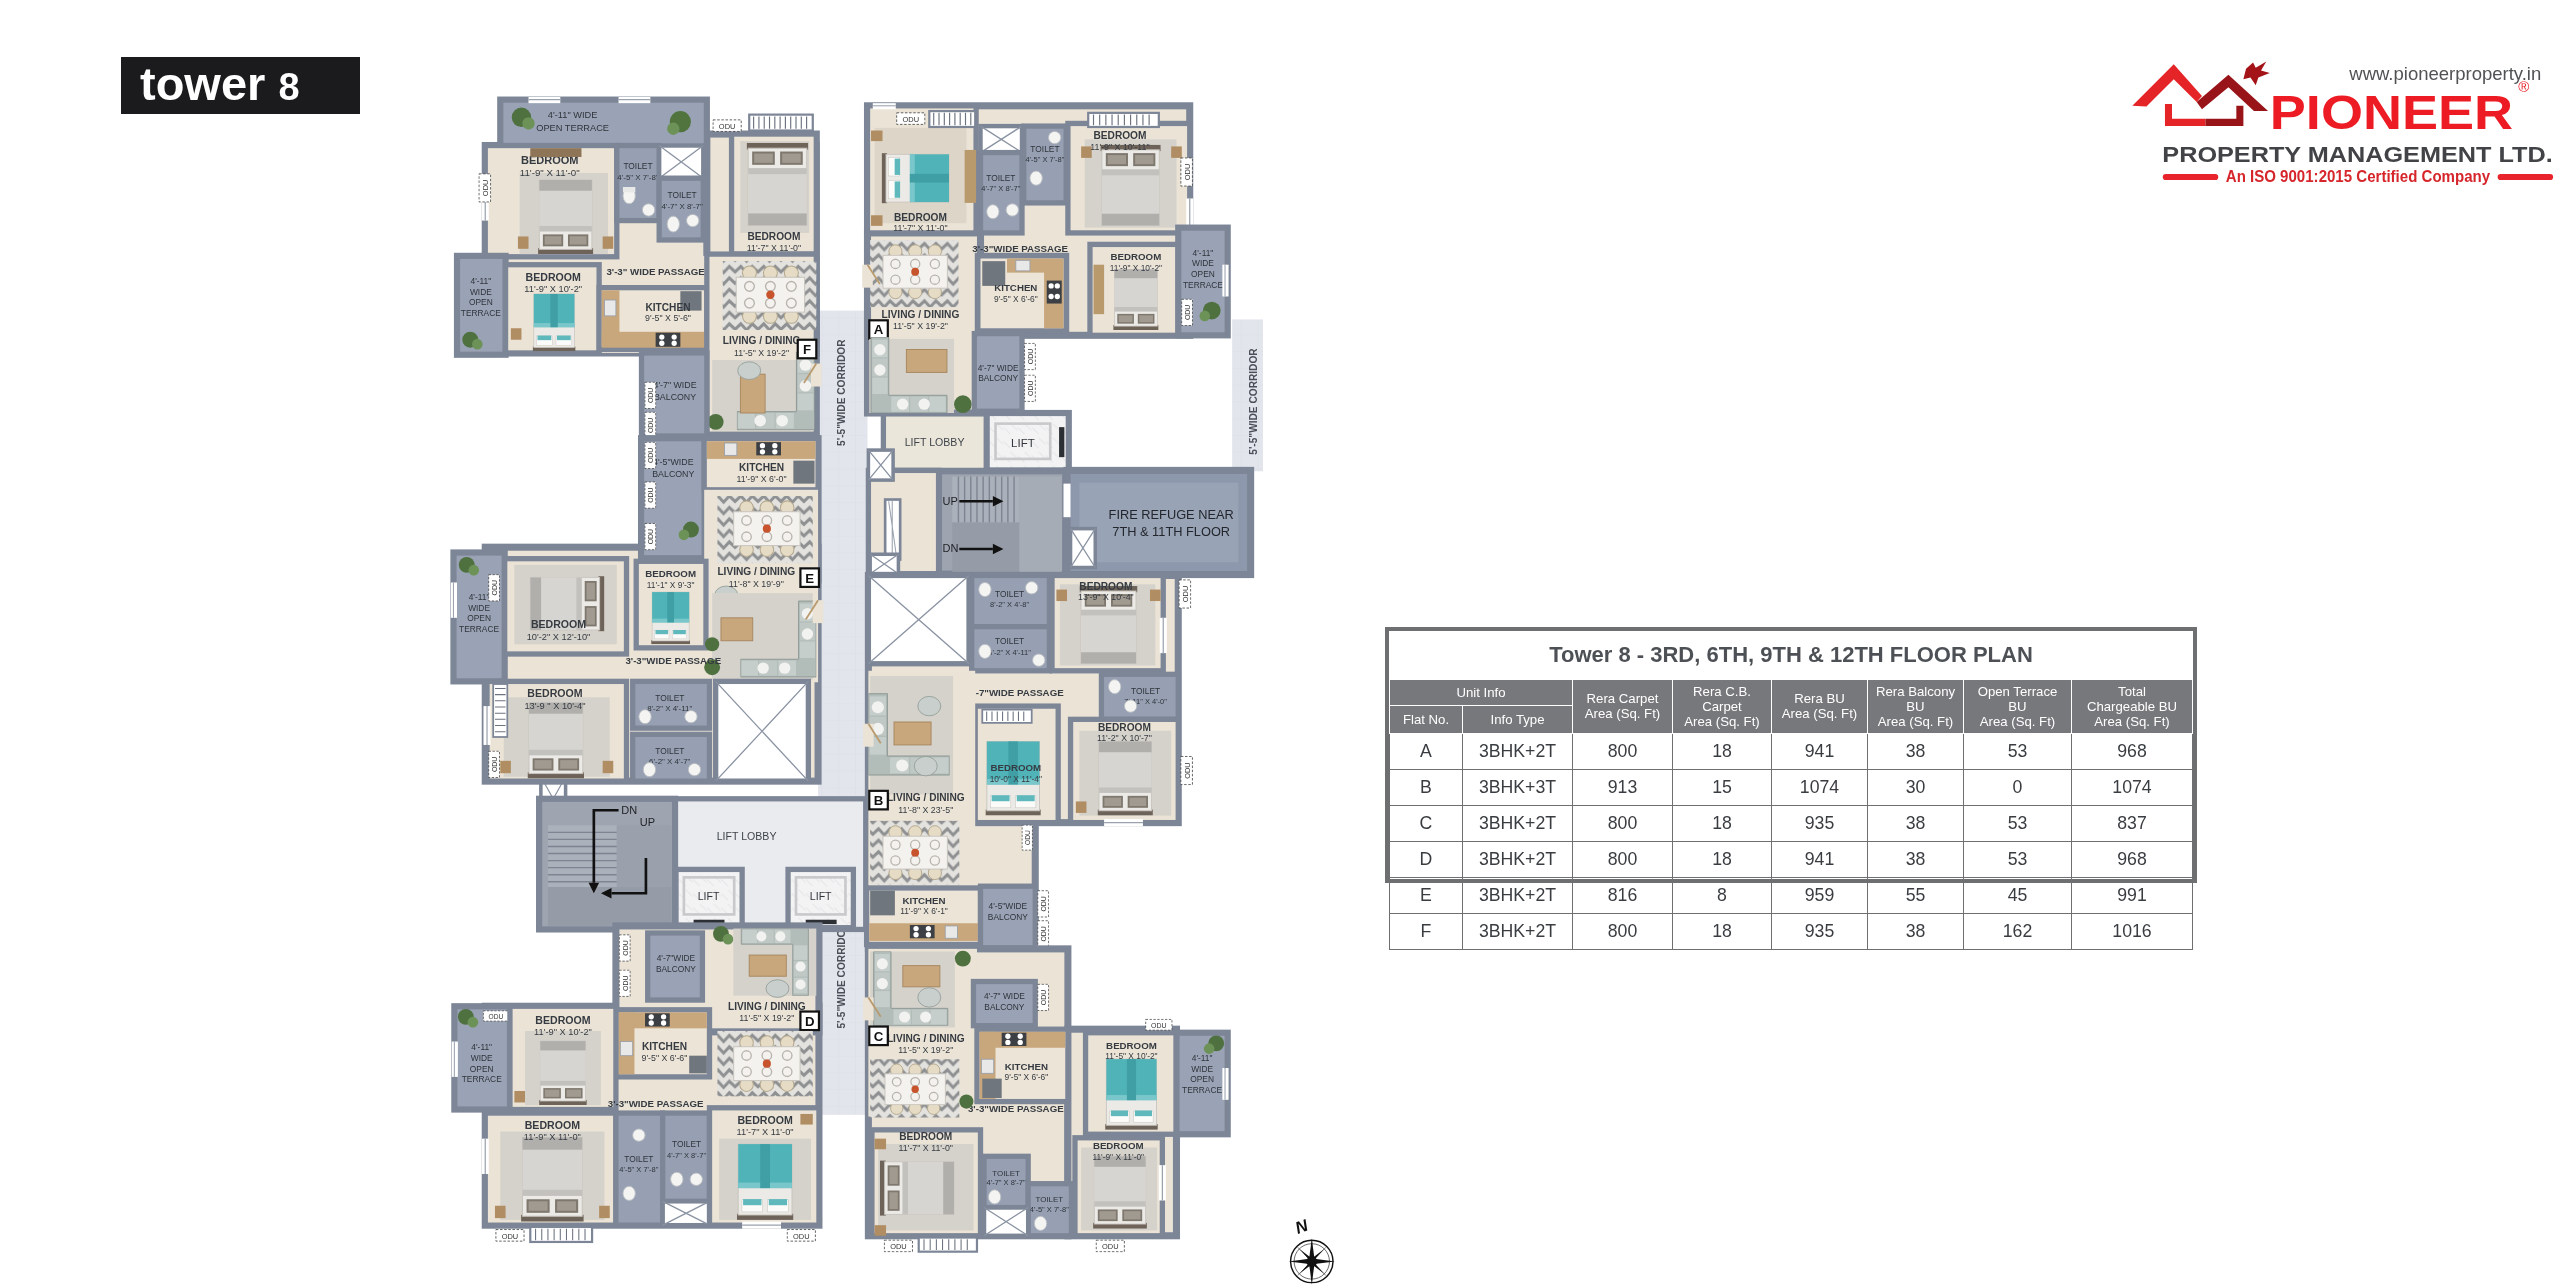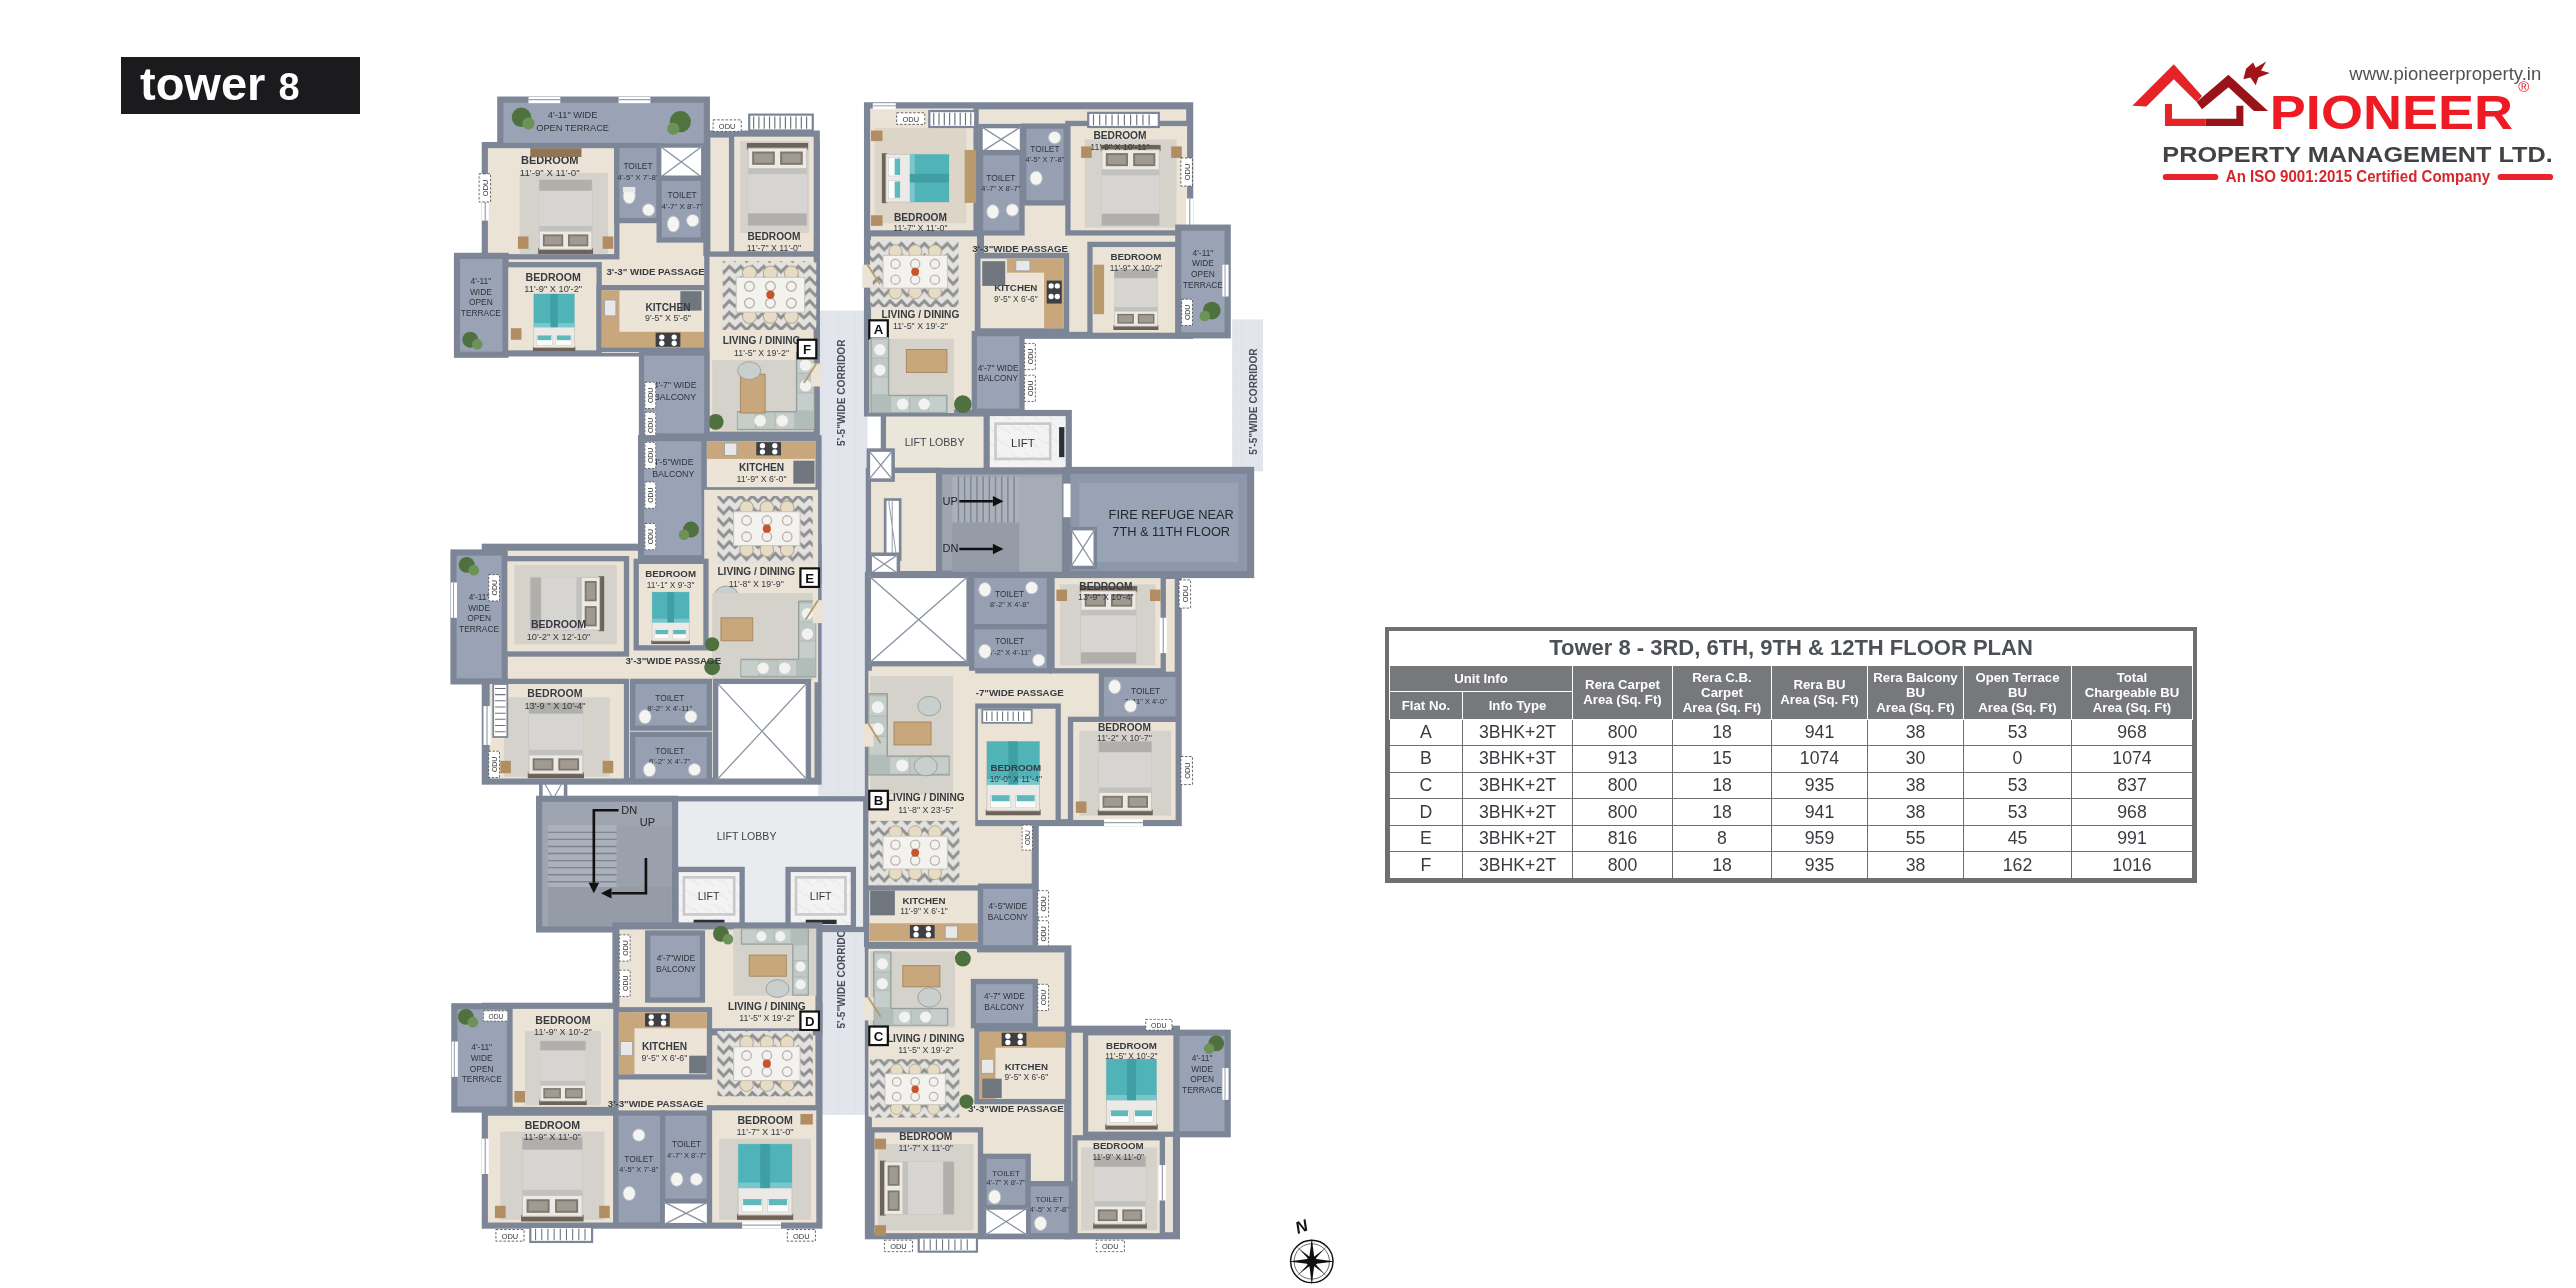--- a/index.html
+++ b/index.html
@@ -4,23 +4,23 @@
 <style>
 html,body{margin:0;padding:0;background:#fff;width:2576px;height:1288px;overflow:hidden;
 font-family:"Liberation Sans",sans-serif;}
 .abs{position:absolute;}
 #title8{left:121px;top:57px;width:239px;height:57px;background:#1b1b1d;color:#fff;
 font-weight:bold;font-size:47px;text-align:left;padding-left:19px;box-sizing:border-box;line-height:53px;}
 #logo{left:2102px;top:51px;width:474px;height:141px;}
 #tbl{left:1385px;top:627px;width:812px;height:256px;border:4.4px solid #6e6f71;box-sizing:border-box;background:#fff;}
 #tbl table{border-collapse:collapse;width:100%;height:100%;table-layout:fixed;}
 #tbl .ttl{font-size:22px;font-weight:bold;color:#4d5156;text-align:center;height:34px;}
-#tbl th{background:#77787b;color:#fff;font-weight:bold;font-size:13.2px;line-height:15px;
+#tbl th{background:#77787b;color:#fff;font-weight:normal;font-size:13.2px;line-height:15px;
 border:1.8px solid #fff;text-align:center;padding:0;}
-#tbl td{border:1.8px solid #6e6f71;text-align:center;font-size:17.7px;color:#393c40;padding:0;}
+#tbl td{border:1.8px solid #6e6f71;text-align:center;font-size:17.7px;color:#393c40;padding:7px;}
 </style>
 </head>
 <body>
 
 <div class="abs" id="title8">tower <span style="font-size:38px">8</span></div>
 
 <svg class="abs" id="logo" viewBox="0 0 537 160">
 
   <text x="498" y="33" text-anchor="end" font-size="21" fill="#515254">www.pioneerproperty.in</text>
 

